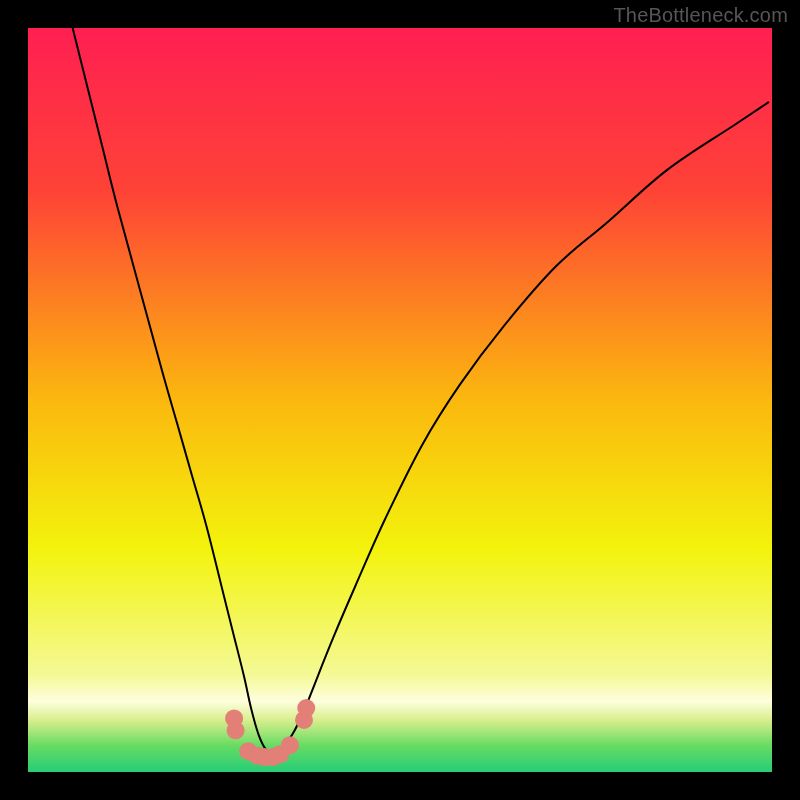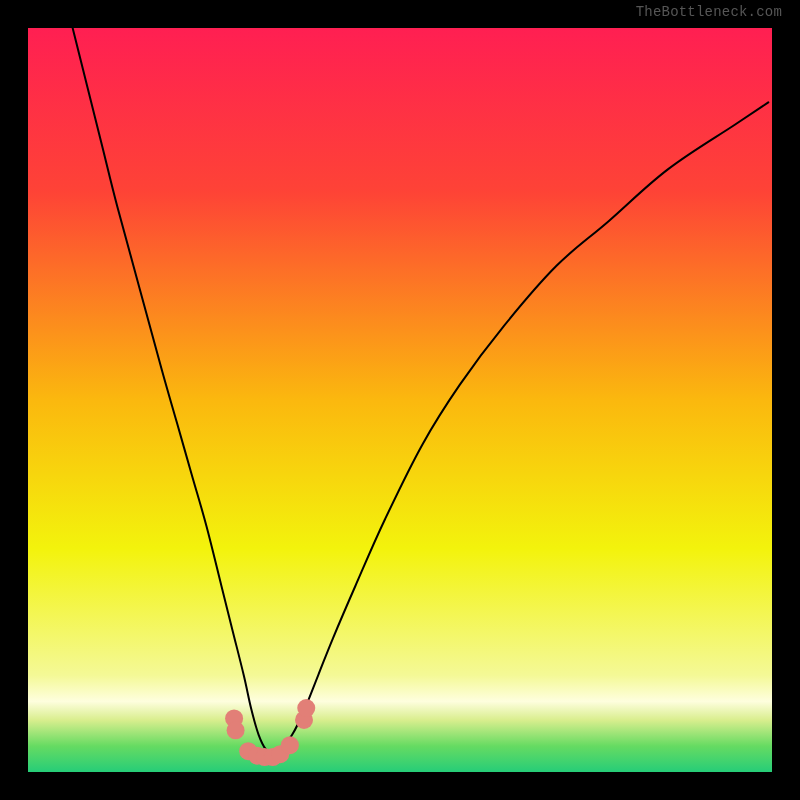--- a/index.html
+++ b/index.html
@@ -12,23 +12,23 @@
   }
   .frame {
     position: relative;
     width: 800px;
     height: 800px;
     background: #000000;
   }
   .watermark {
     position: absolute;
     top: 4px;
-    right: 18px;
-    font-family: Liberation Mono, monospace;
-    font-size: 14px;
+    right: 12px;
+    font-family: Liberation Sans, sans-serif;
+    font-size: 20px;
     font-weight: 400;
     color: #565656;
     letter-spacing: 0.2px;
     z-index: 10;
   }
   svg {
     position: absolute;
     top: 0;
     left: 0;
   }

